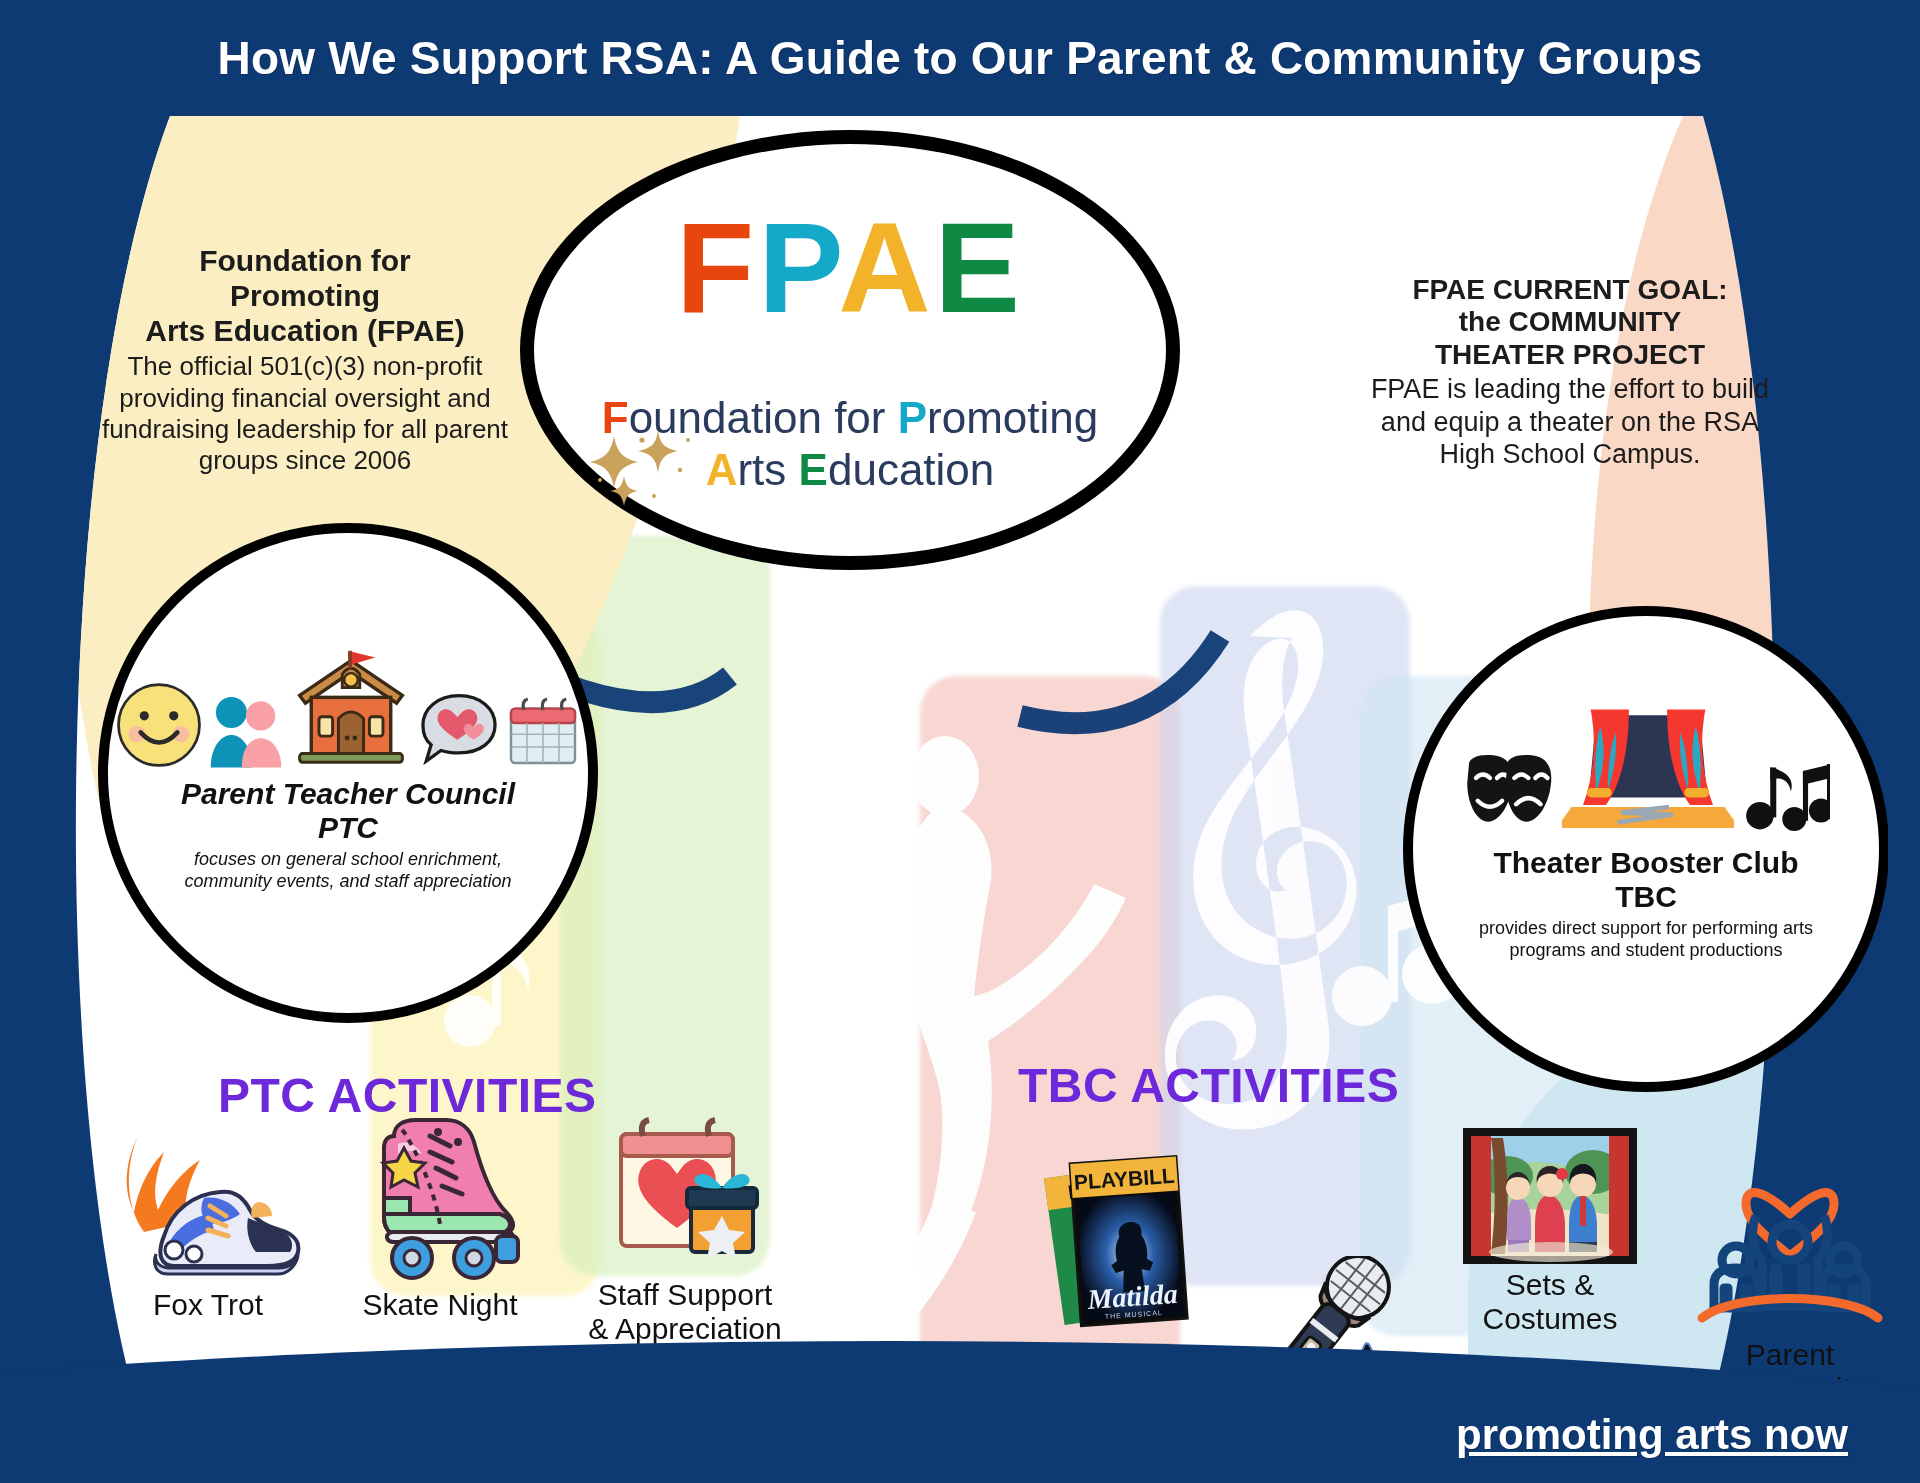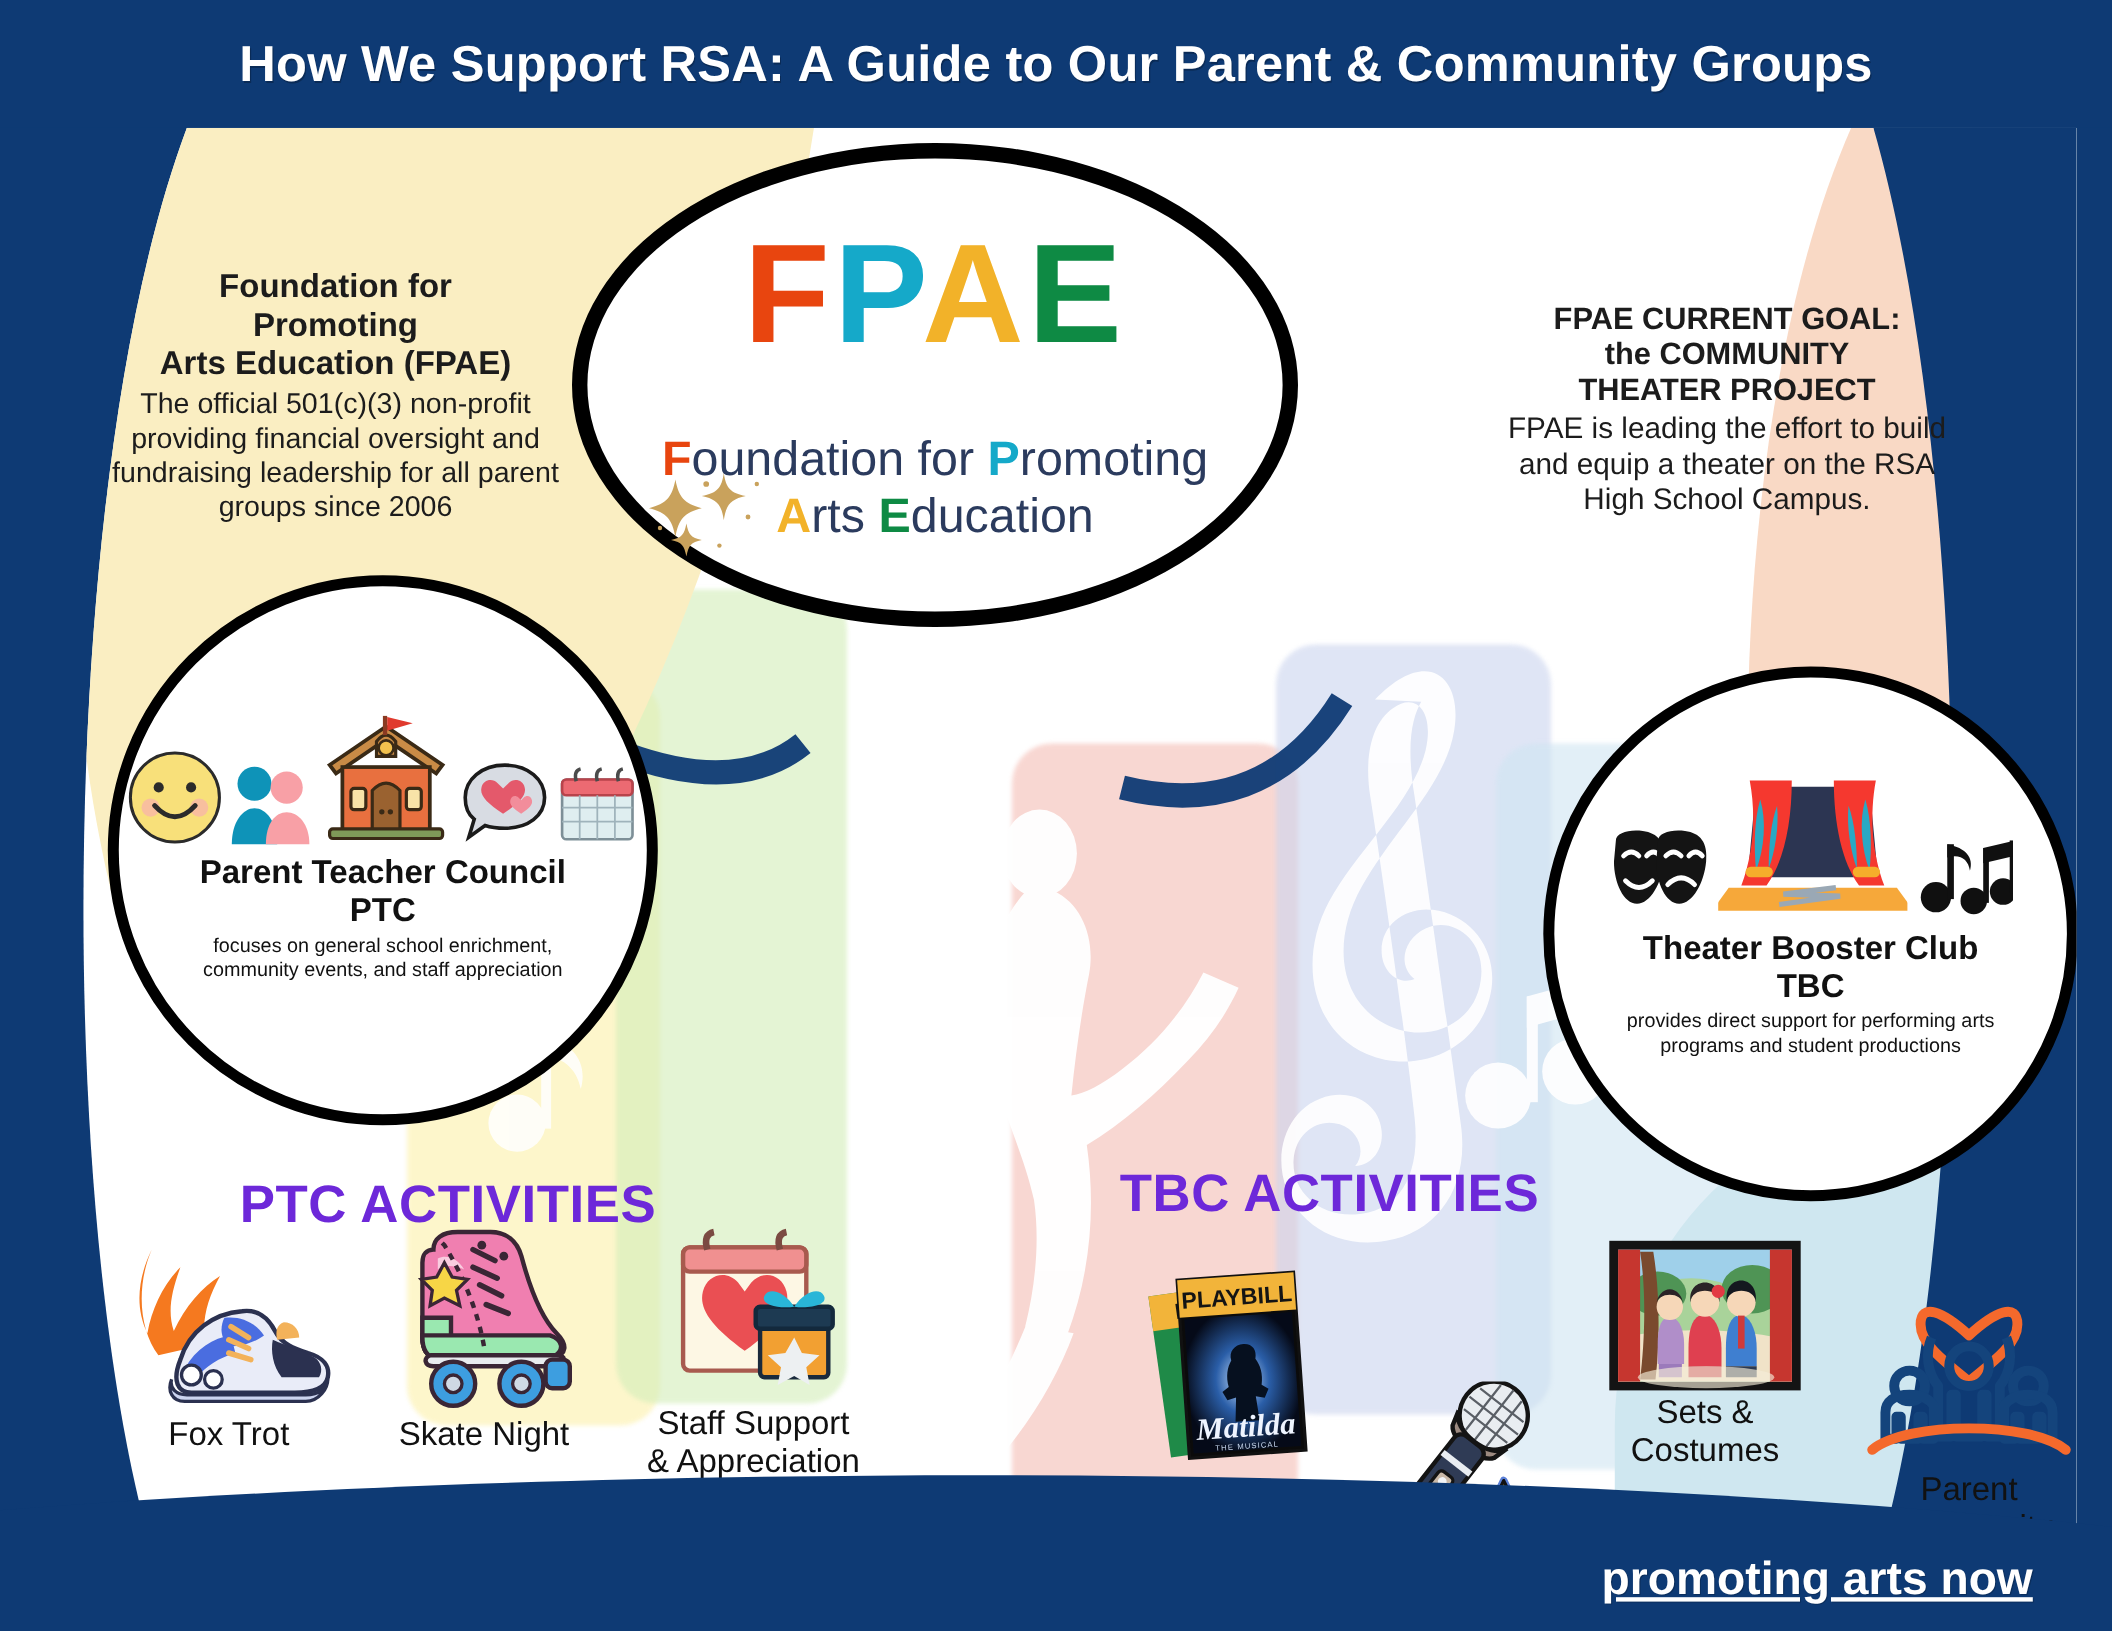--- a/index.html
+++ b/index.html
@@ -96,21 +96,21 @@
 
   
   .circle{
     position:absolute;border-radius:50%;background:#fff;border:10px solid #000;
     z-index:25;box-sizing:border-box;
   }
   #ptc-circle{left:58px;top:407px;width:500px;height:500px;}
   #tbc-circle{left:1363px;top:490px;width:486px;height:486px;}
 
   .circ-txt{position:absolute;left:0;right:0;text-align:center;color:#111;}
-  #ptc-circle .circ-txt{top:244px;}
+  #ptc-circle .circ-txt{top:244px;font-style:italic;}
   #tbc-circle .circ-txt{top:230px;}
   .circ-txt .t1{font-size:30px;font-weight:bold;line-height:1.12;}
   .circ-txt .t2{font-size:18px;line-height:1.2;margin-top:5px;}
 
   .ic-row{position:absolute;left:0;right:0;display:flex;align-items:flex-end;justify-content:center;}
   #ptc-circle .ic-row{top:48px;height:190px;gap:2px;}
   #tbc-circle .ic-row{top:52px;height:170px;gap:4px;}
 
   
   #fpae-oval{

